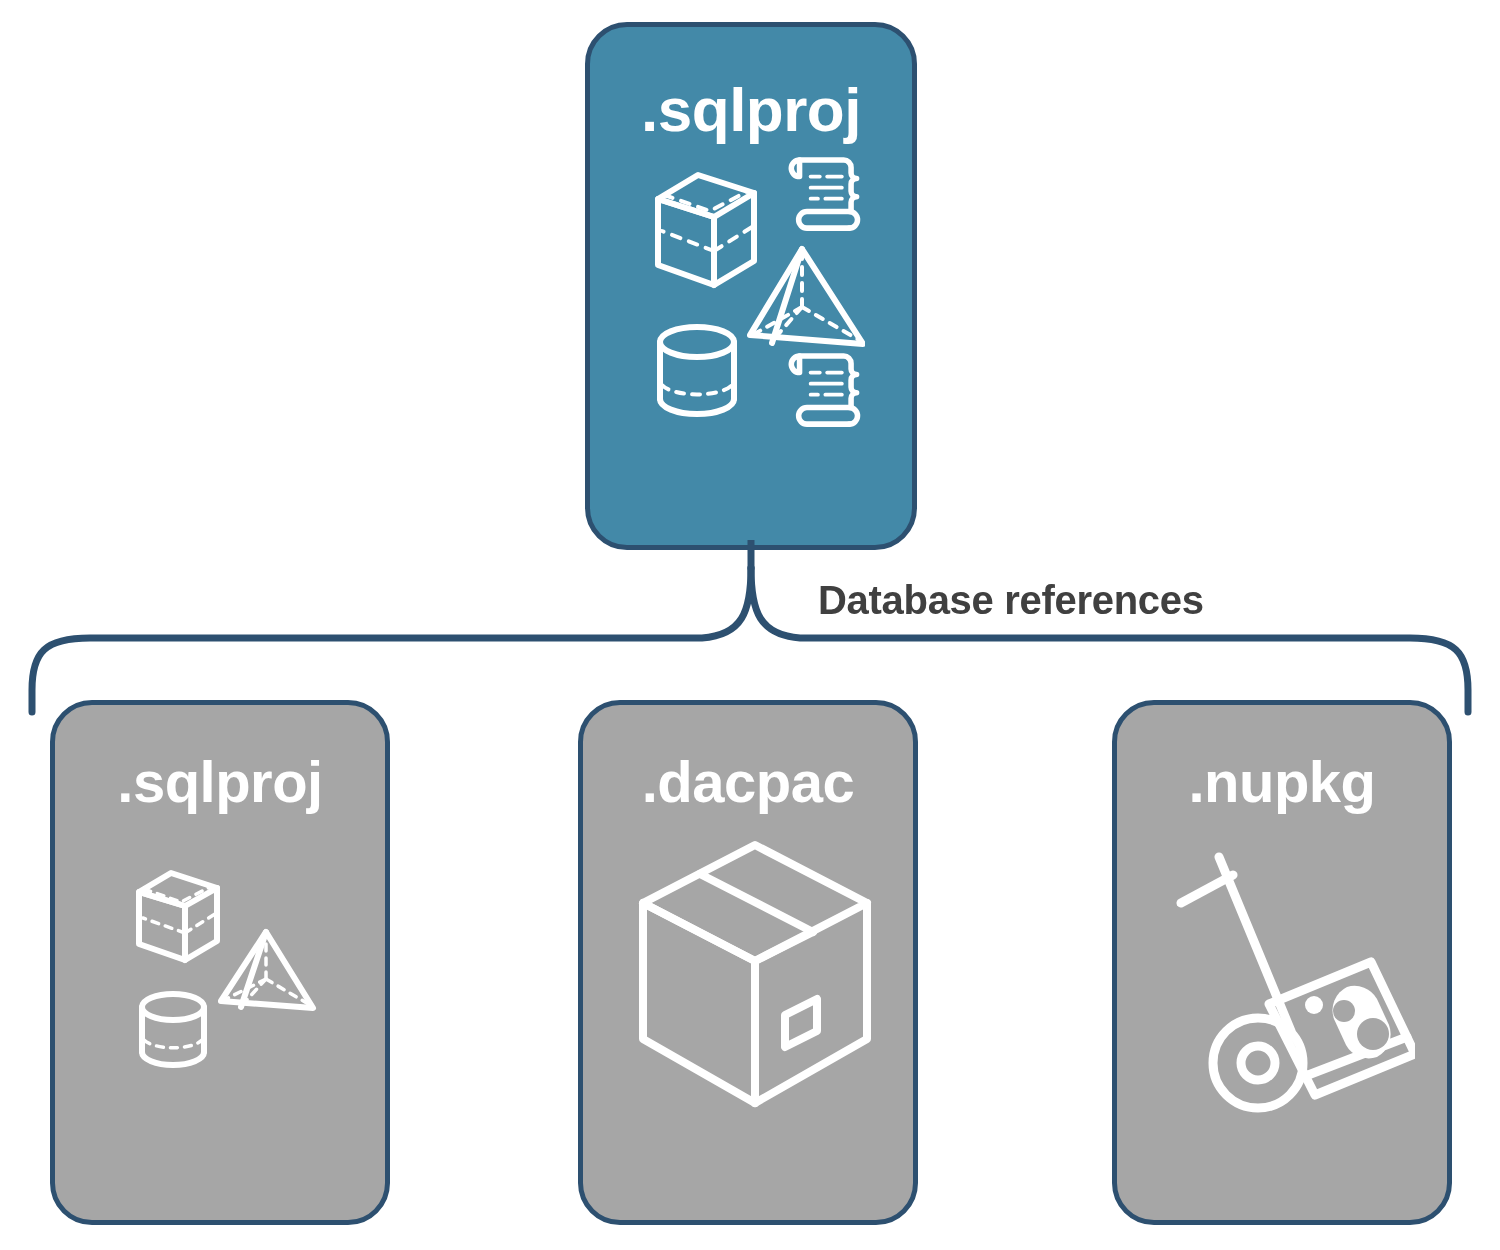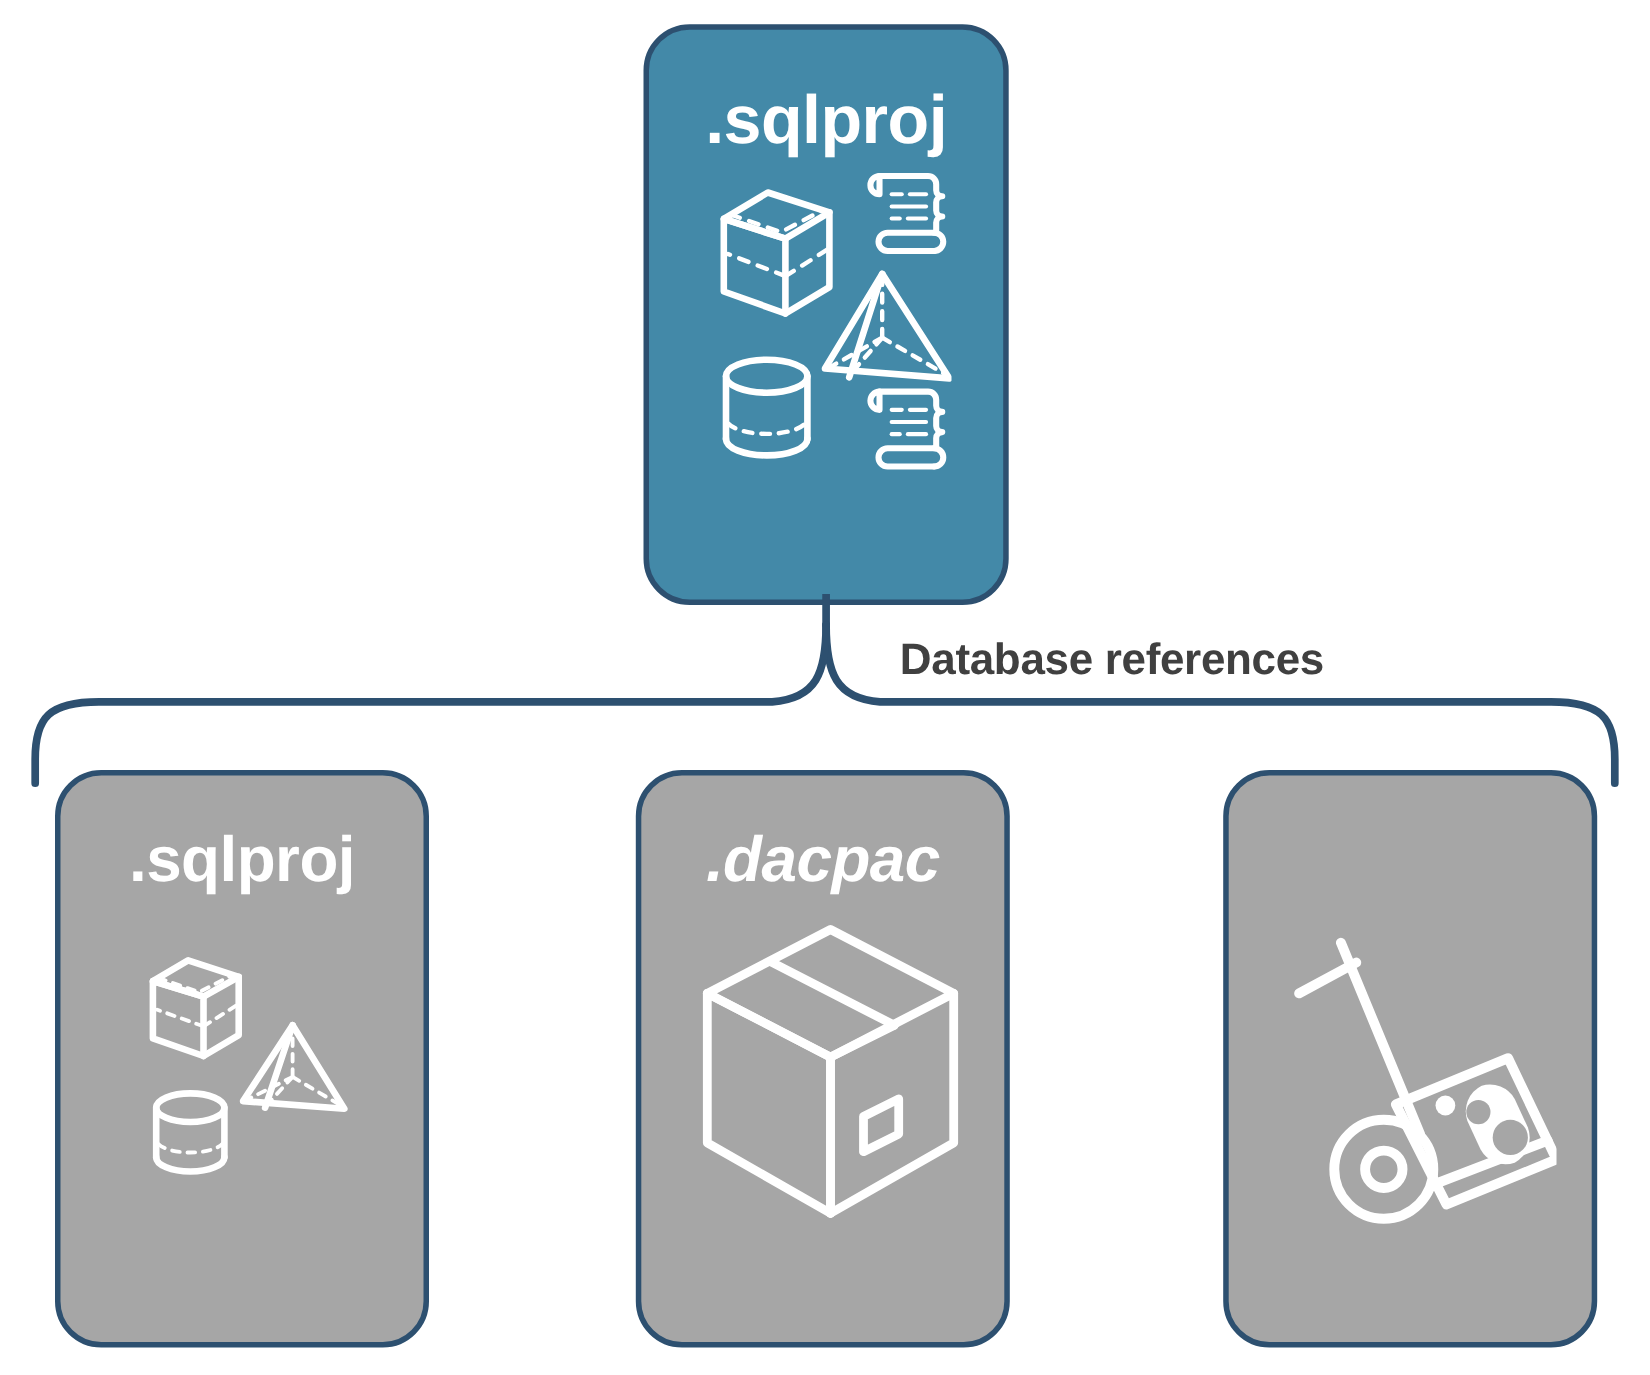--- a/index.html
+++ b/index.html
@@ -43,21 +43,21 @@
     letter-spacing: -0.5px;
     line-height: 1;
     white-space: nowrap;
     user-select: none;
   }
 
   #card-root          { left: 585px;  top: 22px;   width: 332px; height: 528px; }
   #card-root .card-title   { top: 52px;  font-size: 62px; }
 
   #card-sqlproj       { left: 50px;   top: 700px;  width: 340px; height: 525px; }
-  #card-dacpac        { left: 578px;  top: 700px;  width: 340px; height: 525px; font-style: italic; }
+  #card-dacpac        { left: 578px;  top: 700px;  width: 340px; height: 525px; }
   #card-nupkg         { left: 1112px; top: 700px;  width: 340px; height: 525px; }
   .card.gray .card-title   { top: 48px;  font-size: 58px; }
 
   
   .icon-wrap {
     position: absolute;
     pointer-events: none;
   }
   #icon-root-shapes   { left: 60px;  top: 130px; width: 215px; height: 275px; }
   #icon-sqlproj-shapes{ left: 78px;  top: 155px; width: 195px; height: 220px; }
@@ -229,20 +229,21 @@
 
           <path d="M178 97 L178 150" stroke-width="0"></path>
 
           <path d="M150 180 L182 164 L182 196 L150 212 Z"></path>
         </g>
       </svg>
     </div>
   </div>
 
   <div class="card gray" id="card-nupkg">
+    <div class="card-title">.nupkg</div>
 
     <div class="icon-wrap" id="icon-nupkg-truck">
       <svg viewBox="0 0 240 270" width="240" height="270" aria-hidden="true">
         <g>
           <g fill="none" stroke="#ffffff" stroke-width="9" stroke-linecap="round" stroke-linejoin="round">
 
             <path d="M6 58 L58 30"></path>
 
             <path d="M44 12 L116 186"></path>
             <path d="M62 50 L124 180" stroke-width="0"></path>

